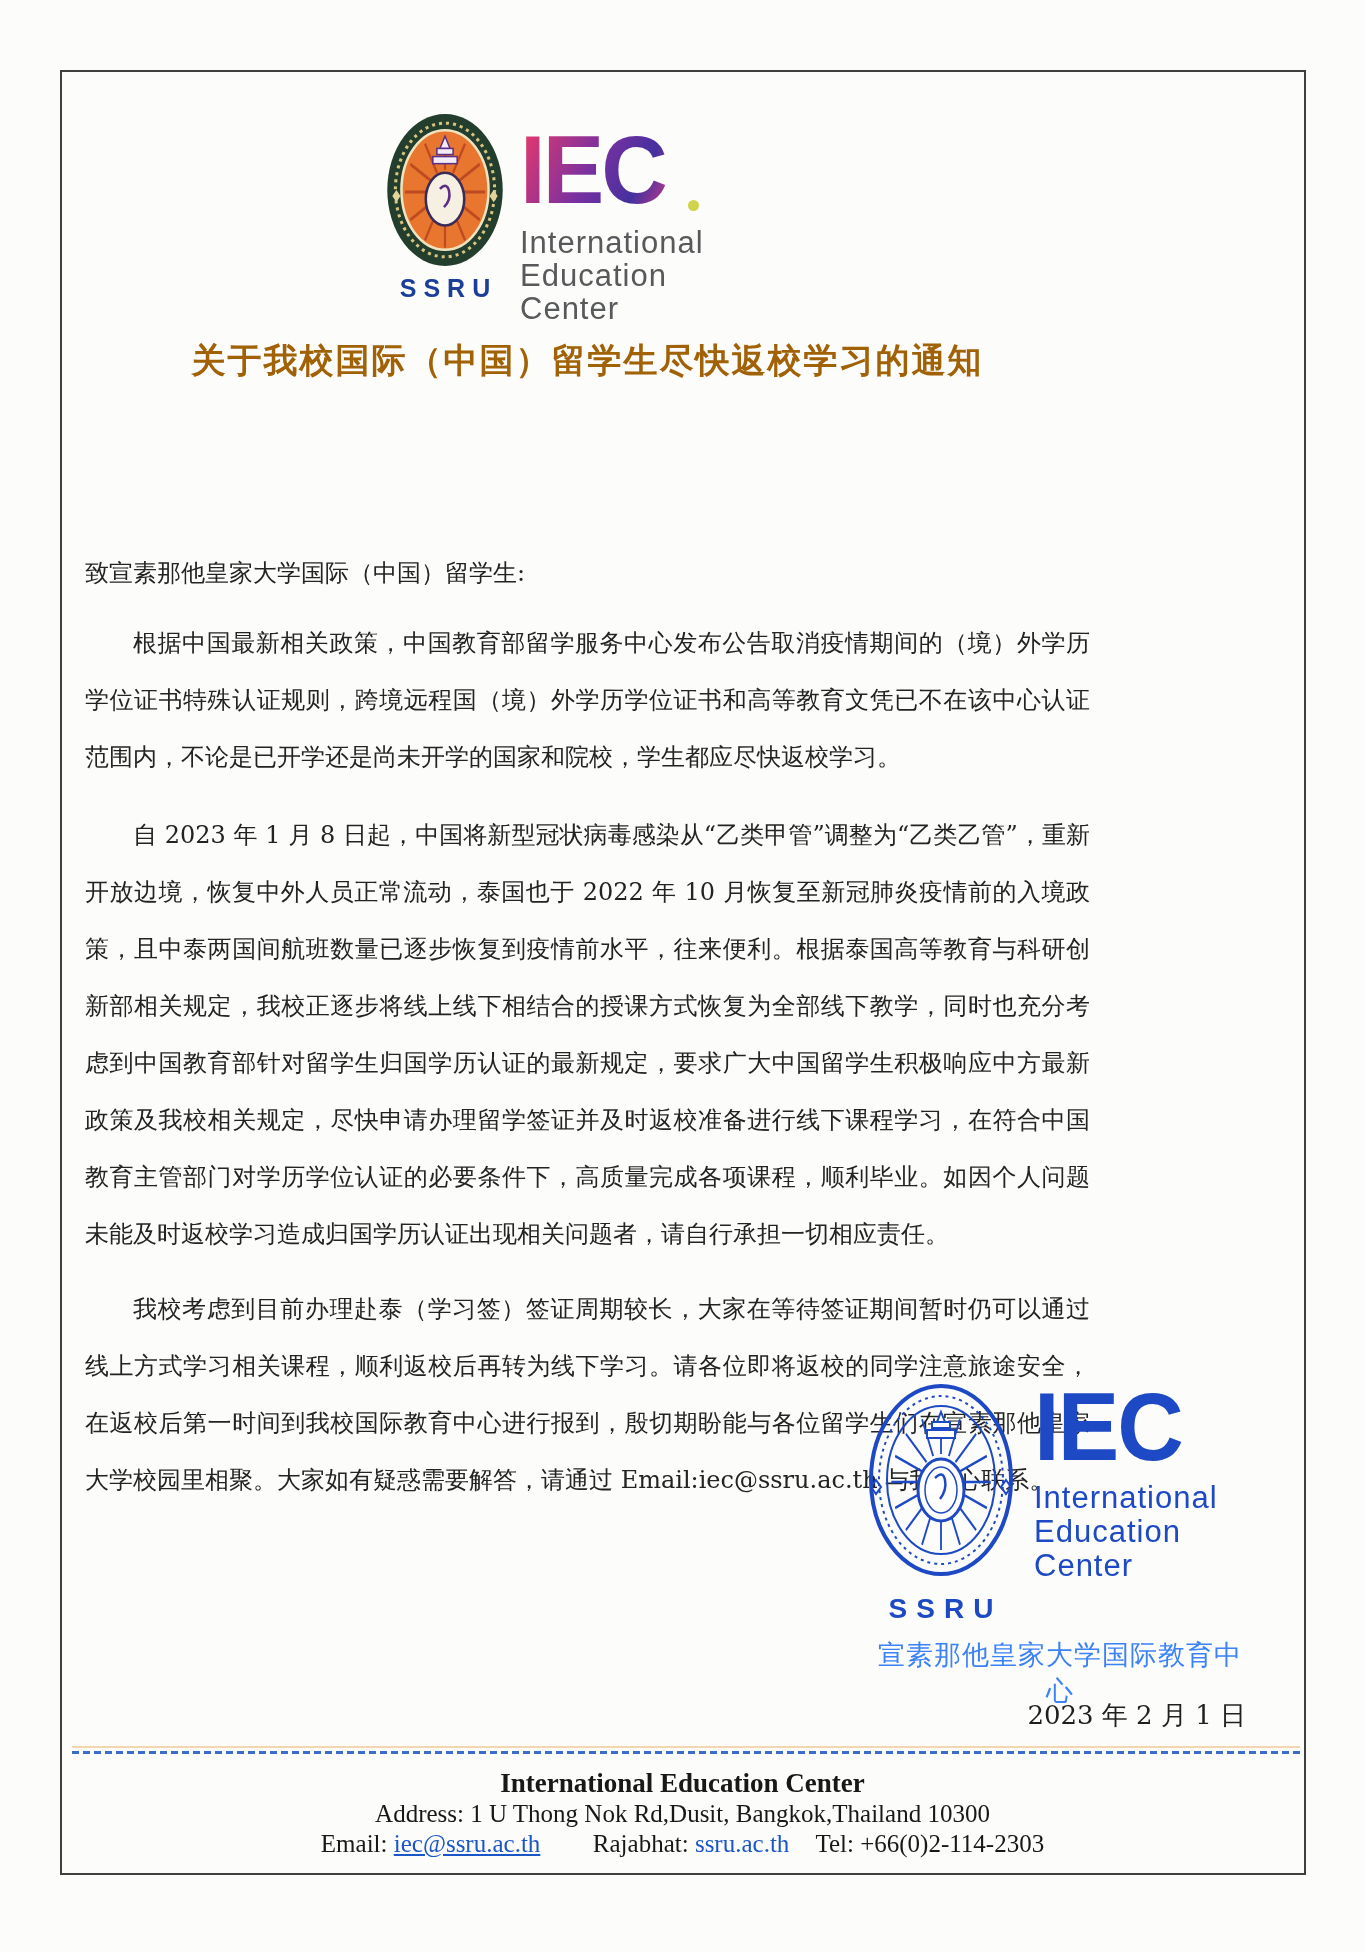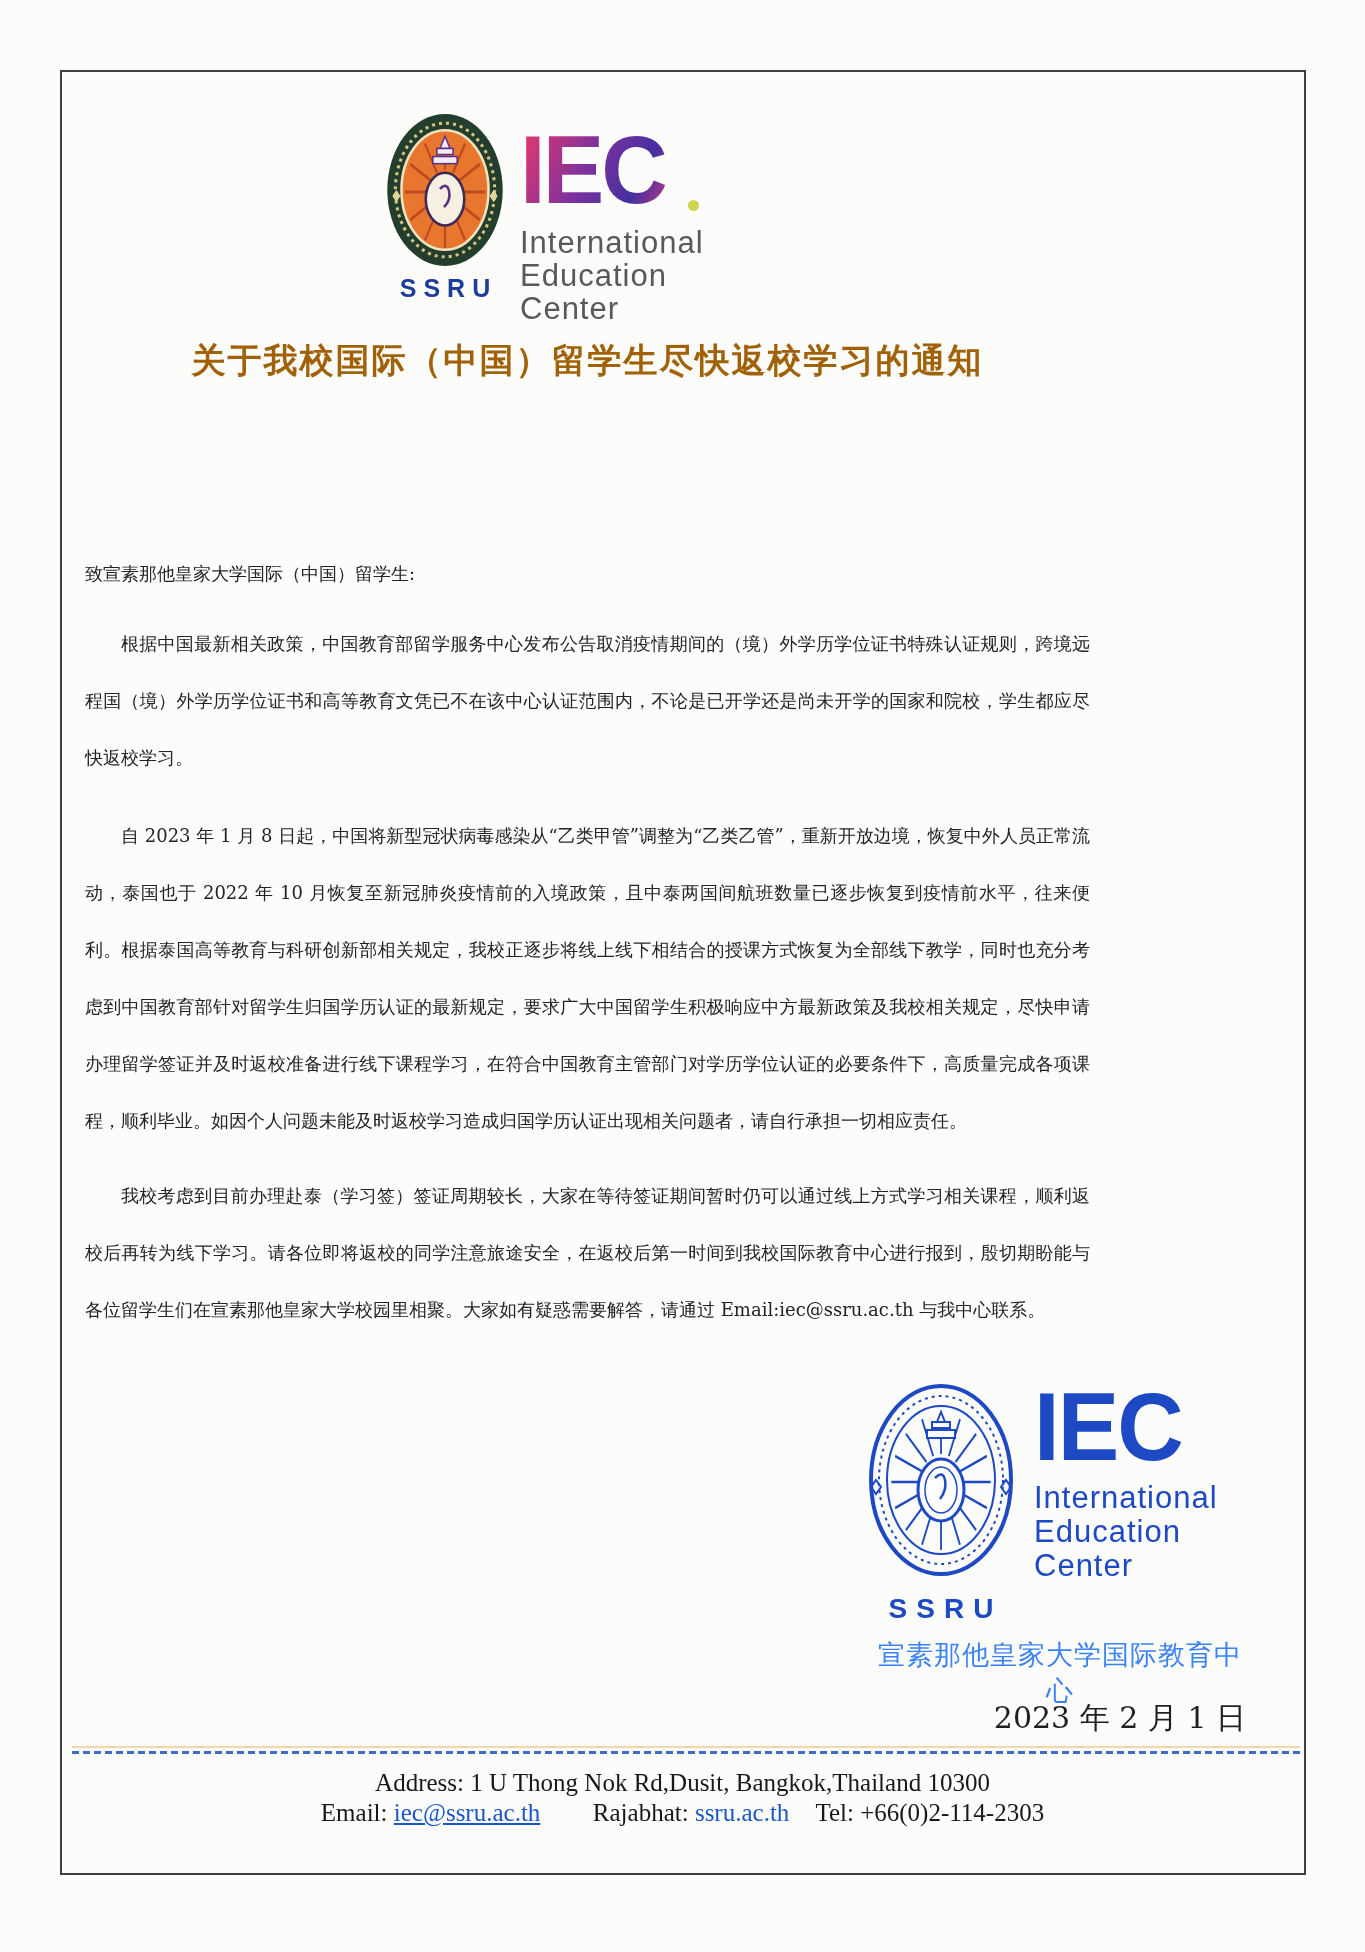--- a/index.html
+++ b/index.html
@@ -43,21 +43,21 @@
 
   
   .doc-title {
     position:absolute; left:85px; top:338px; width:1005px; text-align:center;
     font-family:"DejaVu Sans", sans-serif; font-weight:bold; font-size:34px;
     letter-spacing:2px; color:#a16207;
   }
 
   
   .letter { position:absolute; left:85px; top:545px; width:1005px;
-    font-size:18px; line-height:57px; text-align:justify; color:#232323; }
+    font-size:24px; line-height:57px; text-align:justify; color:#232323; }
   .salutation { text-align:left; }
   .para { text-indent:2em; margin:0; }
   .para.p1 { margin-top:13px; }
   .para.p2 { margin-top:21px; }
   .para.p3 { margin-top:18px; }
 
   
   .sig-row { position:absolute; left:866px; top:1381px; width:388px; display:flex; gap:18px; }
   .sig-seal { width:150px; text-align:center; }
   .sig-seal-caption {
@@ -66,21 +66,21 @@
   }
   .sig-iec { padding-top:2px; color:#1d49c4; }
   .sig-iec .iec-letters { letter-spacing:-2px; }
   .sig-iec-caption {
     margin-top:10px; font-family:"Liberation Sans", sans-serif;
     font-size:31px; line-height:34px; letter-spacing:1px; color:#1d49c4;
   }
   .sig-org { position:absolute; left:866px; top:1637px; width:388px; text-align:center;
     font-size:27px; color:#3b82f6; letter-spacing:1px; }
   .sig-date { position:absolute; left:866px; top:1698px; width:380px; text-align:right;
-    font-size:30px; color:#1f1f1f; }
+    font-size:26px; color:#1f1f1f; }
 
   
   .sep { position:absolute; left:72px; top:1746px; width:1228px; }
   .sep-orange { height:2px; background:#f2d6b2; margin-bottom:3px; }
   .sep-blue { height:3px;
     background:repeating-linear-gradient(90deg, #3a6cc8 0 7px, transparent 7px 11px); }
   .footer { position:absolute; left:0; top:1768px; width:1365px; text-align:center;
     font-family:"Liberation Serif", serif; color:#181818; }
   .f-bold1 { font-size:27px; font-weight:bold; line-height:31px; }
   .f-bold2 { font-size:28px; font-weight:bold; line-height:32px; }
@@ -198,20 +198,21 @@
     </div>
   </div>
   <div class="sig-org">宣素那他皇家大学国际教育中心</div>
   <div class="sig-date">2023 年 2 月 1 日</div>
 
   <div class="sep">
     <div class="sep-orange"></div>
     <div class="sep-blue"></div>
   </div>
   <div class="footer">
+    <div class="f-bold1">International Education Center</div>
     <div class="f-addr">Address: 1 U Thong Nok Rd,Dusit, Bangkok,Thailand 10300</div>
     <div class="f-contact">
       <span>Email:</span>
       <span class="link u">iec@ssru.ac.th</span>
       <span class="gap-lg"></span>
       <span>Rajabhat:</span>
       <span class="link">ssru.ac.th</span>
       <span class="gap-sm"></span>
       <span>Tel: +66(0)2-114-2303</span>
     </div>

